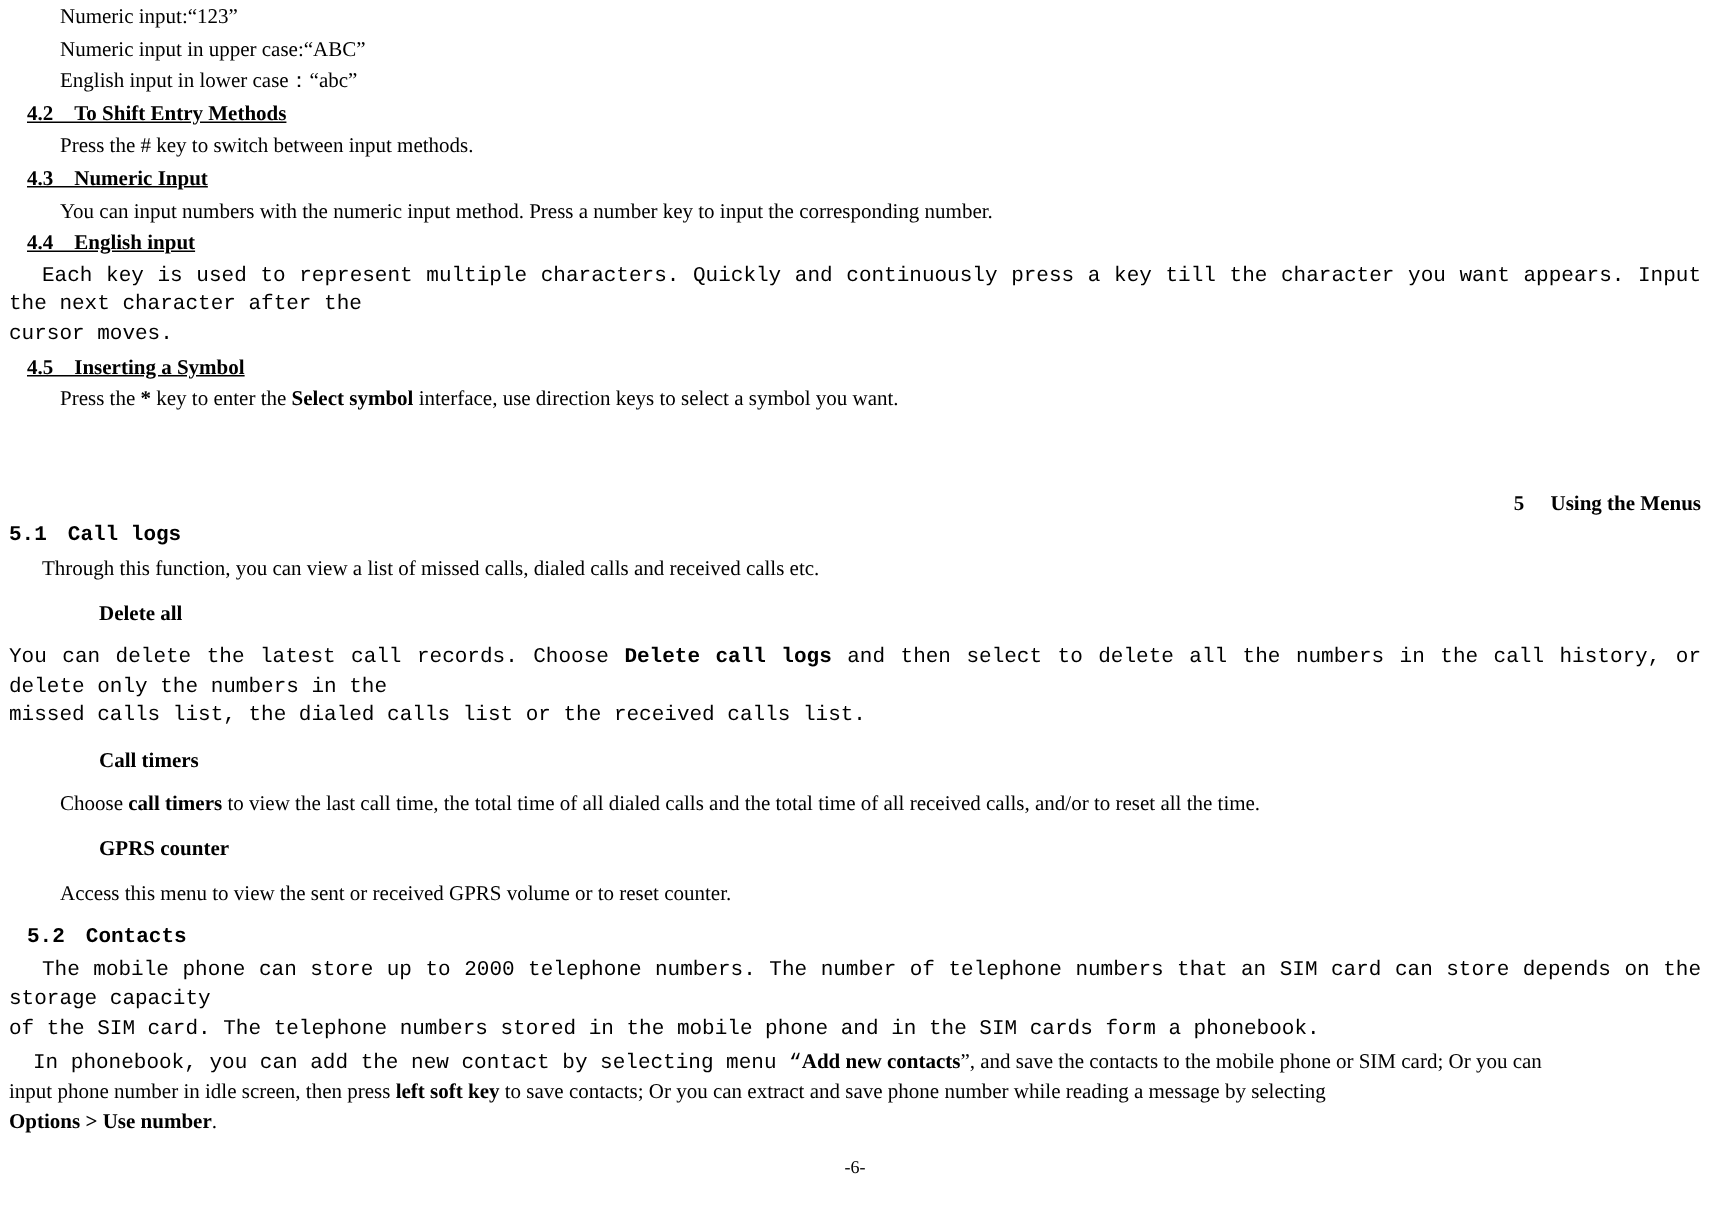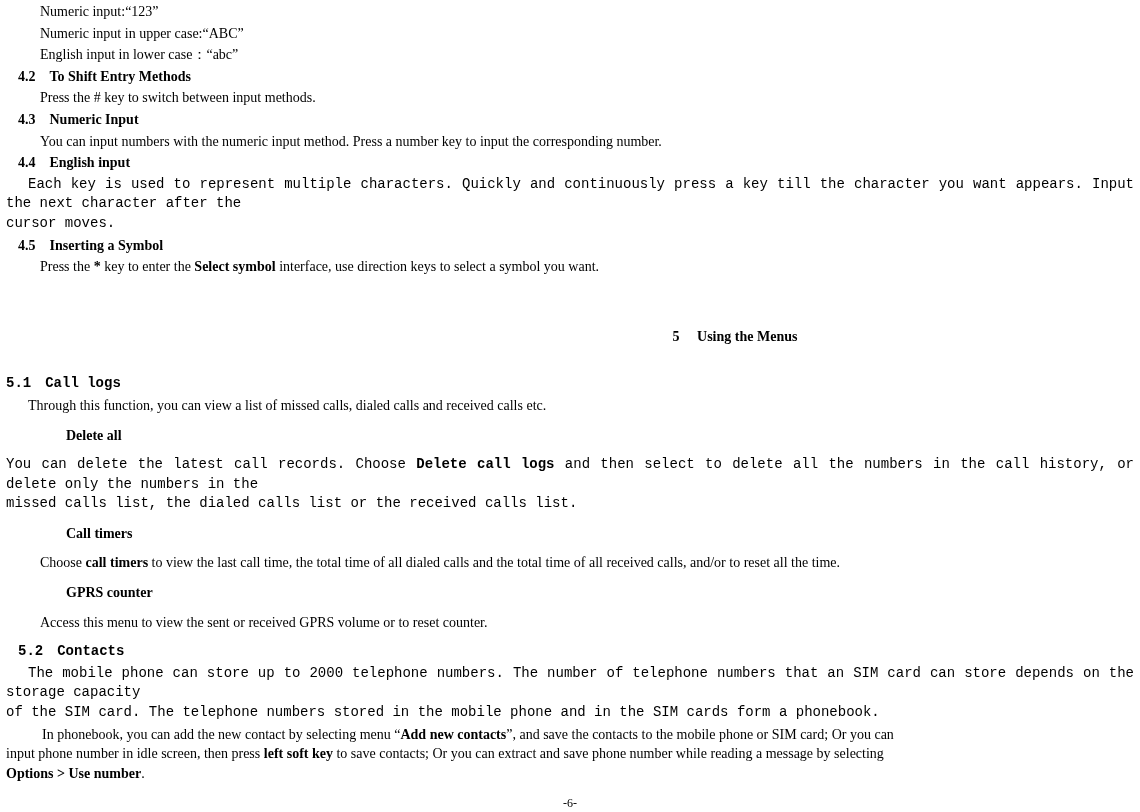--- a/index.html
+++ b/index.html
@@ -9,23 +9,23 @@
     font-size: 14px;
     line-height: 1.4;
     color: #000;
     width: 1140px;
   }
   .page {
     padding: 0 6px 10px 6px;
   }
   .indent2 { margin-left: 34px; }
   .bold { font-weight: bold; }
-  .section-heading { font-weight: bold; margin-left: 12px; }
+  .section-heading { font-weight: bold; margin-left: 12px; text-decoration: underline; }
   .section-heading2 { font-weight: bold; margin-left: 0; font-family: Liberation Mono, monospace; }
-  .chapter-heading { font-weight: bold; text-align: center; margin-left: 330px; margin-top: 50px; margin-bottom: 28px; }
+  .chapter-heading { font-weight: bold; text-align: right; margin-left: 330px; margin-top: 50px; margin-bottom: 2px; }
   .sub-heading { font-weight: bold; margin-left: 60px; margin-top: 10px; margin-bottom: 10px; }
   p { margin: 2px 0; }
   .justify { text-align: justify; font-family: Liberation Mono, monospace; }
   .footer { text-align: center; font-size: 12px; margin-top: 12px; }
 </style>
 </head>
 <body>
 
 <div class="page">
 
@@ -68,19 +68,19 @@
 
   <p class="sub-heading">GPRS counter</p>
   <p class="indent2">Access this menu to view the sent or received GPRS volume or to reset counter.</p>
 
   <p class="section-heading2 bold" style="margin-top:10px;margin-left:12px;">5.2 Contacts</p>
   <p class="justify">
     <span style="margin-left:22px;">The mobile phone can store up to 2000 telephone numbers. The number of telephone numbers that an SIM card can store depends on the storage capacity</span><br>
     <span>of the SIM card. The telephone numbers stored in the mobile phone and in the SIM cards form a phonebook.</span>
   </p>
   <p>
-    <span style="margin-left:36px;">In phonebook, you can add the new contact by selecting menu “</span><span class="bold">Add new contacts</span><span>”, and save the contacts to the mobile phone or SIM card; Or you can</span><br>
+    <span style="margin-left:16px;font-family:Liberation Mono, monospace;">In phonebook, you can add the new contact by selecting menu “</span><span class="bold">Add new contacts</span><span>”, and save the contacts to the mobile phone or SIM card; Or you can</span><br>
     <span>input phone number in idle screen, then press </span><span class="bold">left soft key</span><span> to save contacts; Or you can extract and save phone number while reading a message by selecting</span><br>
     <span class="bold">Options &gt; Use number</span><span>.</span>
   </p>
 
   <div class="footer">-6-</div>
 </div>
 
 </body></html>

